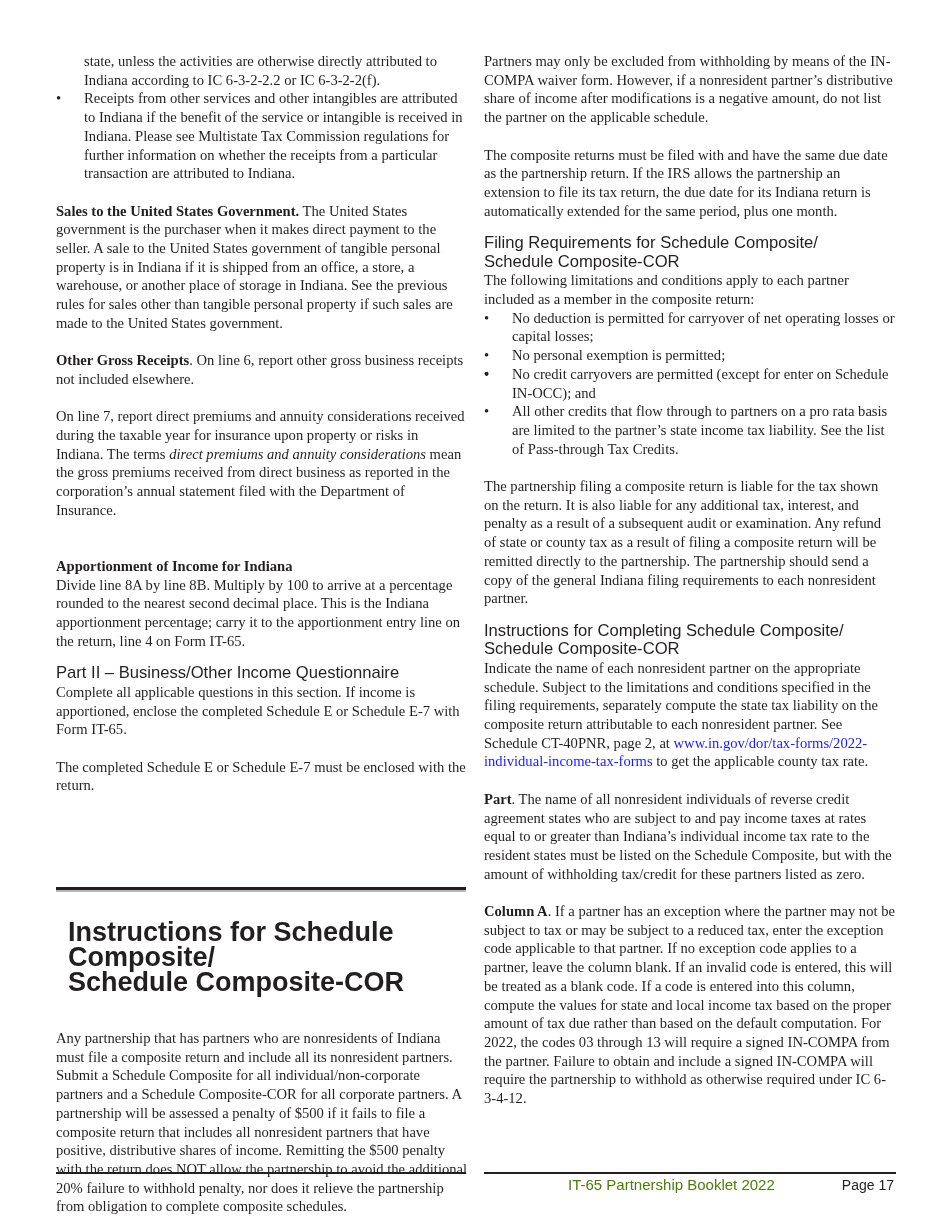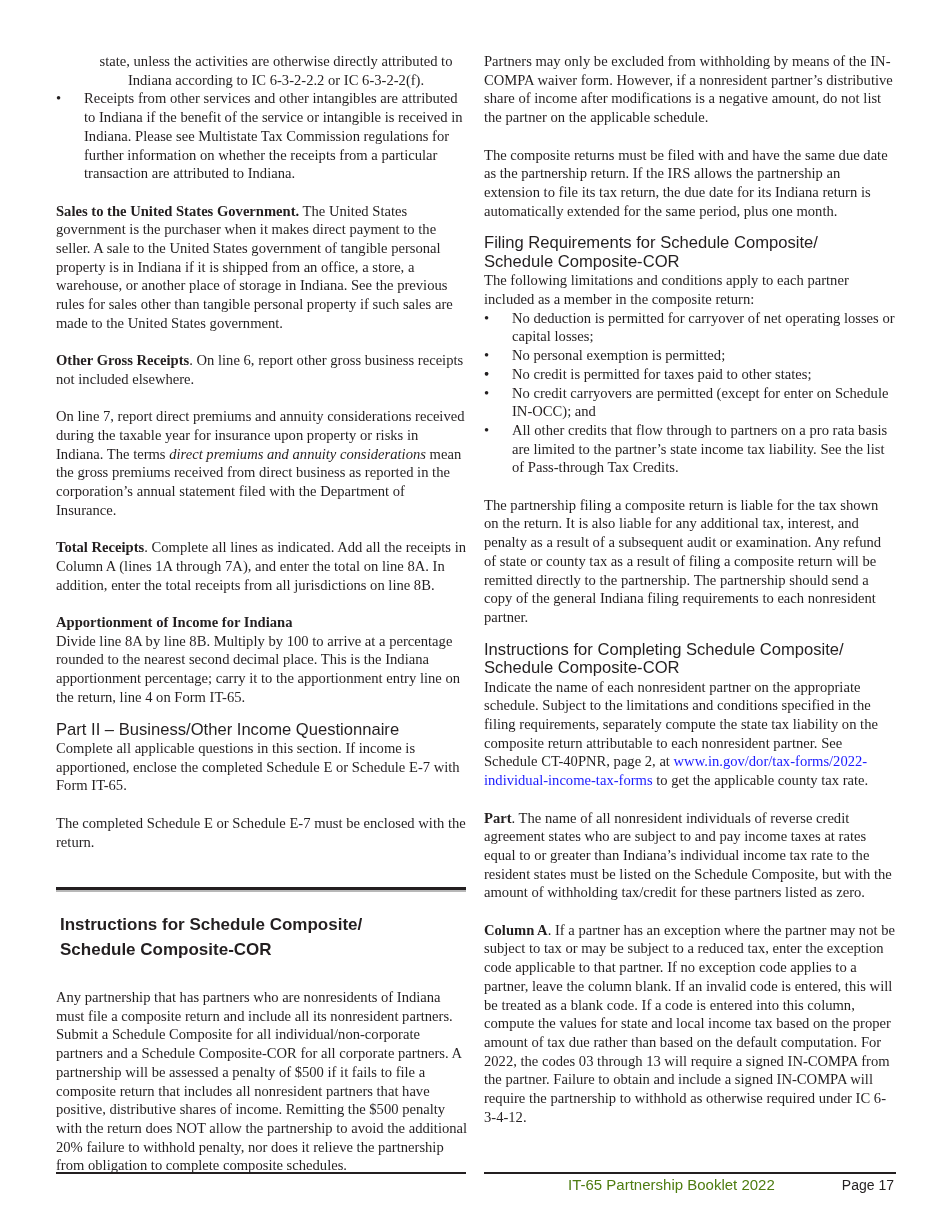--- a/index.html
+++ b/index.html
@@ -7,25 +7,25 @@
   .serif { font-family: "Liberation Serif", "DejaVu Serif", serif; font-size: 14.6px; line-height: 18.7px; }
   .col { position: absolute; top: 52px; }
   .col-left { left: 56px; width: 412px; }
   .col-right { left: 484px; width: 412px; }
   p { margin: 0; }
   .gap { height: 18.7px; }
   .gap-sm { height: 14px; }
   ul.bullets { list-style: none; margin: 0; padding: 0; }
   ul.bullets li { position: relative; padding-left: 28px; }
   ul.bullets li .dot { position: absolute; left: 0; top: 0; width: 10px; text-align: left; }
-  .indent-cont { padding-left: 28px; text-align: center; }
+  .indent-cont { padding-left: 28px; }
   b { font-weight: bold; }
   i { font-style: italic; }
   h3 { font-family: "Liberation Sans", "DejaVu Sans", sans-serif; font-weight: normal; font-size: 16.6px; line-height: 18.5px; margin: 0; color: #231f20; }
-  h2.big { font-family: "Liberation Sans", "DejaVu Sans", sans-serif; font-weight: bold; font-size: 17px; line-height: 25px; margin: 4px; color: #231f20; }
+  h2.big { font-family: "Liberation Sans", "DejaVu Sans", sans-serif; font-weight: bold; font-size: 27px; line-height: 25px; margin: 12px; color: #231f20; }
   .link { color: #1a1aff; text-decoration: none; cursor: pointer; }
   .double-rule { position: absolute; left: 56px; width: 410px; top: 887px; height: 5px; }
   .double-rule .r1 { height: 3px; background: #231f20; }
   .double-rule .r2 { height: 2px; background: #b8b8b8; }
   .bottom-rule-left { position: absolute; left: 56px; width: 410px; top: 1172px; height: 2px; background: #231f20; }
   .bottom-rule-right { position: absolute; left: 484px; width: 412px; top: 1172px; height: 2px; background: #231f20; }
   .footer { position: absolute; top: 1176px; left: 484px; width: 412px; height: 20px; }
   .footer-title { position: absolute; left: 84px; top: 0; font-family: "Liberation Sans", "DejaVu Sans", sans-serif; font-size: 15px; color: #4d7c0f; }
   .footer-page { position: absolute; right: 2px; top: 1px; font-family: "Liberation Sans", "DejaVu Sans", sans-serif; font-weight: normal; font-size: 14px; color: #231f20; }
 </style>
@@ -40,21 +40,20 @@
       <span>Receipts from other services and other intangibles are attributed to Indiana if the benefit of the service or intangible is received in Indiana. Please see Multistate Tax Commission regulations for further information on whether the receipts from a particular transaction are attributed to Indiana.</span>
     </li>
   </ul>
   <div class="gap"></div>
   <p><b>Sales to the United States Government.</b><span> The United States government is the purchaser when it makes direct payment to the seller. A sale to the United States government of tangible personal property is in Indiana if it is shipped from an office, a store, a warehouse, or another place of storage in Indiana. See the previous rules for sales other than tangible personal property if such sales are made to the United States government.</span></p>
   <div class="gap"></div>
   <p><b>Other Gross Receipts</b><span>. On line 6, report other gross business receipts not included elsewhere.</span></p>
   <div class="gap"></div>
   <p><span>On line 7, report direct premiums and annuity considerations received during the taxable year for insurance upon property or risks in Indiana. The terms </span><i>direct premiums and annuity considerations</i><span> mean the gross premiums received from direct business as reported in the corporation’s annual statement filed with the Department of Insurance.</span></p>
   <div class="gap"></div>
-  <p><b>Total Receipts</b><span>. Complete all lines as indicated. Add all the receipts in Column A (lines 1A through 7A), and enter the total on line 8A. In addition, enter the total receipts from all jurisdictions on line 8B.</span></p>
   <div class="gap"></div>
   <p><b>Apportionment of Income for Indiana</b></p>
   <p>Divide line 8A by line 8B. Multiply by 100 to arrive at a percentage rounded to the nearest second decimal place. This is the Indiana apportionment percentage; carry it to the apportionment entry line on the return, line 4 on Form IT-65.</p>
   <div class="gap-sm"></div>
   <h3>Part II – Business/Other Income Questionnaire</h3>
   <p>Complete all applicable questions in this section. If income is apportioned, enclose the completed Schedule E or Schedule E-7 with Form IT-65.</p>
   <div class="gap"></div>
   <p>The completed Schedule E or Schedule E-7 must be enclosed with the return.</p>
 </div>
 
@@ -79,21 +78,21 @@
   <div class="gap-sm"></div>
   <h3>
     <span>Filing Requirements for Schedule Composite/</span><br>
     <span>Schedule Composite-COR</span>
   </h3>
   <p>The following limitations and conditions apply to each partner included as a member in the composite return:</p>
   <ul class="bullets">
     <li><span class="dot">•</span><span>No deduction is permitted for carryover of net operating losses or capital losses;</span></li>
     <li><span class="dot">•</span><span>No personal exemption is permitted;</span></li>
     <li><span class="dot">•</span></li>
-    <li><span class="dot">•</span><span>No credit is permitted for taxes paid to other states;</span></li>
+    <li><span class="dot">•</span></li>
     <li><span class="dot">•</span><span>No credit carryovers are permitted (except for enter on Schedule IN-OCC); and</span></li>
     <li><span class="dot">•</span><span>All other credits that flow through to partners on a pro rata basis are limited to the partner’s state income tax liability. See the list of Pass-through Tax Credits.</span></li>
   </ul>
   <div class="gap"></div>
   <p>The partnership filing a composite return is liable for the tax shown on the return. It is also liable for any additional tax, interest, and penalty as a result of a subsequent audit or examination. Any refund of state or county tax as a result of filing a composite return will be remitted directly to the partnership. The partnership should send a copy of the general Indiana filing requirements to each nonresident partner.</p>
   <div class="gap-sm"></div>
   <h3>
     <span>Instructions for Completing Schedule Composite/</span><br>
     <span>Schedule Composite-COR</span>
   </h3>

